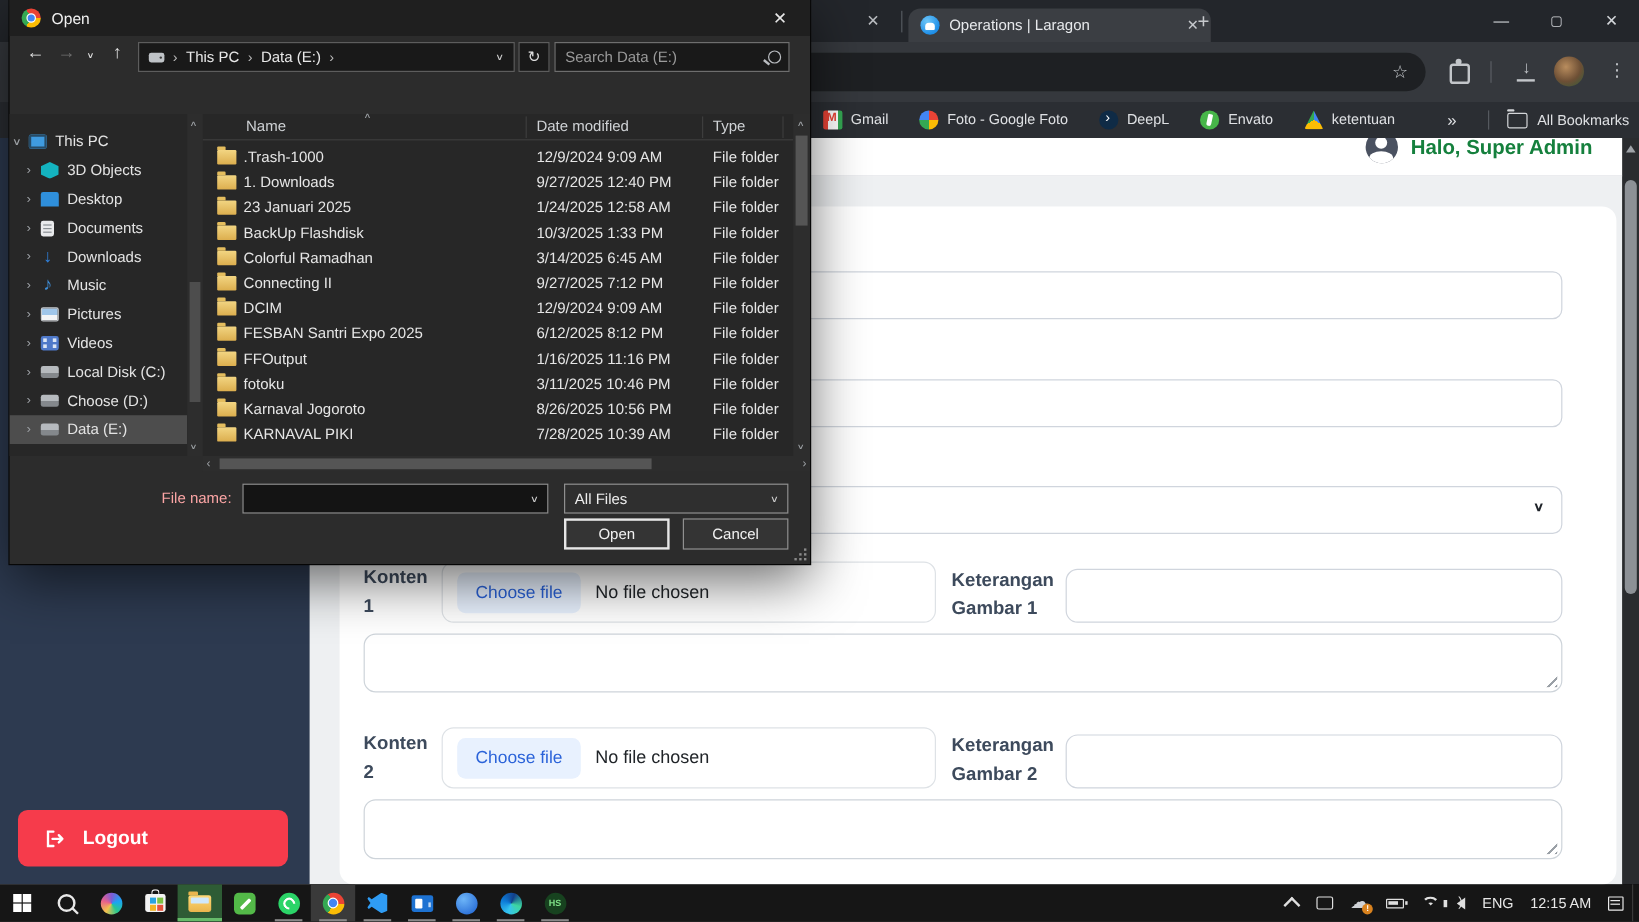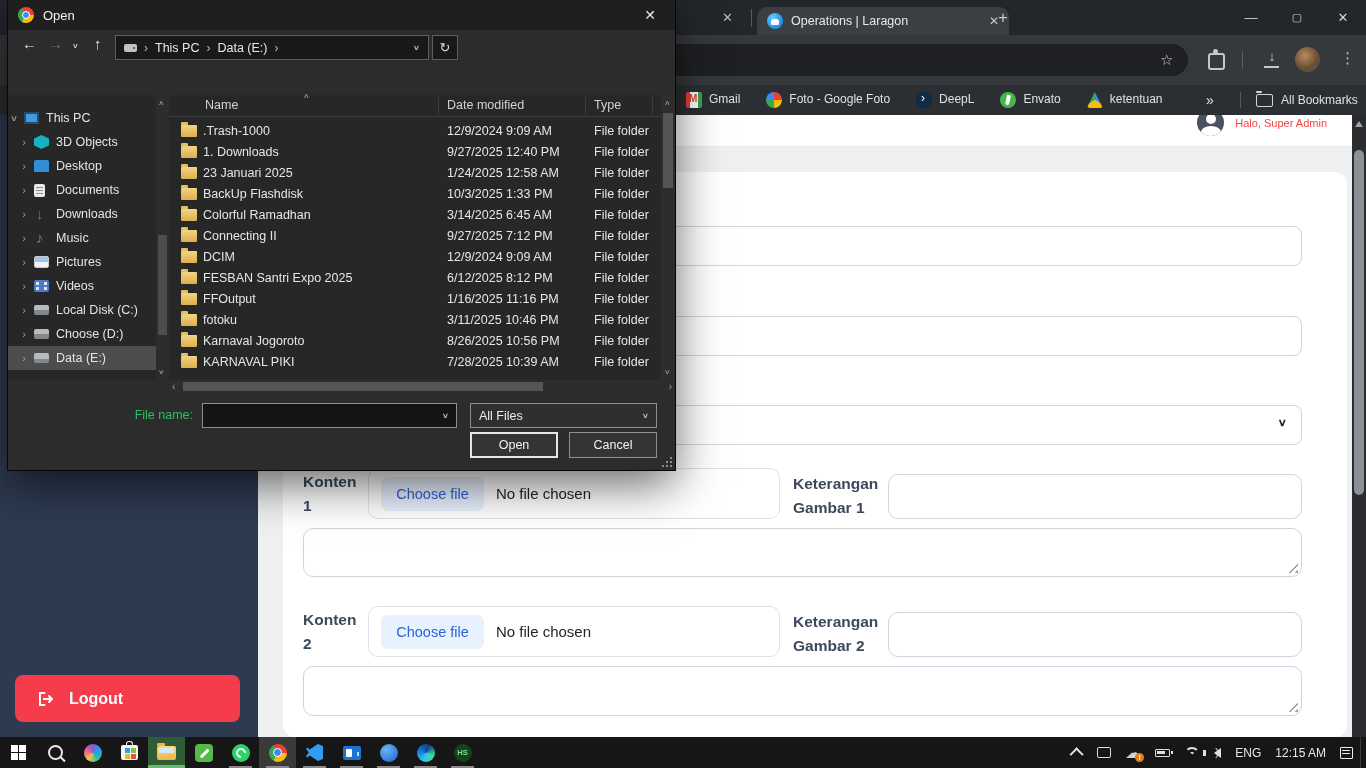--- a/index.html
+++ b/index.html
@@ -54,21 +54,21 @@
   .page{position:absolute;left:0;top:115px;width:1352px;height:622px;background:#eef0f2;overflow:hidden;}
   .app-sidebar{position:absolute;left:0;top:0;width:258px;height:622px;background:#2d3a50;}
   .logout-btn{position:absolute;left:15px;top:560px;width:225px;height:47px;background:#f63b4b;border-radius:8px;
     display:flex;align-items:center;gap:14px;padding-left:22px;box-sizing:border-box;cursor:pointer;}
   .logout-label{color:#fff;font-size:16px;font-weight:bold;}
   .app-header{position:absolute;left:258px;top:0;width:1094px;height:31px;background:#fff;border-bottom:1px solid #e6e8eb;}
   .greet{position:absolute;right:25px;top:-6px;display:flex;align-items:center;gap:11px;}
   .greet-avatar{width:27px;height:27px;border-radius:50%;background:#4a5160;position:relative;overflow:hidden;flex:none;}
   .greet-avatar::before{content:"";position:absolute;left:8.5px;top:5px;width:10px;height:10px;border-radius:50%;background:#fff;}
   .greet-avatar::after{content:"";position:absolute;left:3.5px;top:17px;width:20px;height:12px;border-radius:50%;background:#fff;}
-  .greet-text{color:#ef4444;font-size:11px;font-weight:normal;white-space:nowrap;}
+  .greet-text{color:#15803d;font-size:17px;font-weight:bold;white-space:nowrap;}
   .card{position:absolute;left:283px;top:57px;width:1064px;height:565px;background:#fff;border-radius:12px;}
   .finput{position:absolute;background:#fff;border:1px solid #d0d5dd;border-radius:8px;box-sizing:border-box;font:15px "Liberation Sans",sans-serif;padding:0 12px;color:#212529;outline:none;}
   .fselect{position:absolute;background:#fff;border:1px solid #d0d5dd;border-radius:8px;box-sizing:border-box;cursor:pointer;}
   .fselect::after{content:"\2228";position:absolute;right:14px;top:9px;color:#1f2329;font-size:13px;font-weight:bold;transform:scaleY(.8);}
   .ftextarea{position:absolute;background:#fff;border:1px solid #ced4da;border-radius:10px;box-sizing:border-box;resize:none;outline:none;font:15px "Liberation Sans",sans-serif;padding:8px 12px;}
   .ta-grip{position:absolute;right:3px;bottom:3px;width:10px;height:10px;cursor:nwse-resize;
     background:repeating-linear-gradient(135deg,transparent 0 3px,#9aa0a6 3px 4.5px);clip-path:polygon(100% 0,100% 100%,0 100%);}
   .flabel{position:absolute;color:#3d4a5c;font-size:15.5px;font-weight:bold;line-height:24px;}
   .filebox{position:absolute;width:412px;height:51px;border:1px solid #dee2e6;border-radius:10px;background:#fff;box-sizing:border-box;cursor:pointer;}
   .chip{position:absolute;left:12px;top:8px;width:103px;height:34px;background:#e8f1fe;border-radius:7px;
@@ -146,21 +146,21 @@
   .c-name{width:244px;white-space:nowrap;overflow:hidden;}
   .c-date{width:147px;white-space:nowrap;}
   .c-type{flex:1;white-space:nowrap;}
   .list-scroll{position:absolute;left:653px;top:0;width:14px;height:285px;background:#2d2d2d;}
   .list-scroll .th{position:absolute;left:2px;top:18px;width:10px;height:75px;background:#555;}
   .hscroll{position:absolute;left:161px;top:285px;width:506px;height:13px;background:#2d2d2d;}
   .hscroll .th{position:absolute;left:14px;top:2px;width:360px;height:9px;background:#555;}
   .harrow{position:absolute;top:1px;color:#9da1a5;font-size:10px;cursor:pointer;}
 
   .dlg-footer{position:absolute;left:0;top:298px;width:100%;height:172px;}
-  .fn-label{position:absolute;left:0;top:110px;width:185px;text-align:right;color:#22c55e;}
+  .fn-label{position:absolute;left:0;top:110px;width:185px;text-align:right;color:#fca5a5;}
   .fn-combo{position:absolute;left:194px;top:105px;width:255px;height:25px;background:#141414;border:1px solid #8f8f8f;box-sizing:border-box;display:flex;align-items:center;}
   .fn-combo input{flex:1;background:transparent;border:none;outline:none;color:#e8e8e8;font:12.5px "Liberation Sans",sans-serif;padding:0 6px;}
   .fn-dd{color:#cfcfcf;font-size:10px;margin-right:7px;transform:scaleY(.75);}
   .ft-combo{position:absolute;left:462px;top:105px;width:187px;height:25px;background:#2f2f2f;border:1px solid #8f8f8f;box-sizing:border-box;display:flex;align-items:center;color:#eee;cursor:pointer;}
   .ft-combo span.val{flex:1;padding:0 8px;}
   .btn{position:absolute;top:134px;height:26px;background:#343434;color:#f2f2f2;display:flex;align-items:center;justify-content:center;cursor:pointer;box-sizing:border-box;font-size:12.5px;}
   .btn-open{left:462px;width:88px;border:2px solid #e6e6e6;}
   .btn-cancel{left:561px;width:88px;border:1px solid #8f8f8f;}
   .grip{position:absolute;right:3px;bottom:3px;width:10px;height:10px;}
   .grip::after{content:"";position:absolute;right:0;bottom:0;width:2px;height:2px;background:#8a8a8a;
@@ -343,20 +343,24 @@
       <div class="crumbbar">
         <span class="drive-glyph"></span>
         <span class="crumb-sep">›</span>
         <span>This PC</span>
         <span class="crumb-sep">›</span>
         <span>Data (E:)</span>
         <span class="crumb-sep">›</span>
         <span class="crumb-dd">∨</span>
       </div>
       <span class="refreshbtn">↻</span>
+      <div class="searchbox">
+        <input placeholder="Search Data (E:)" style="">
+        <span class="mag"></span>
+      </div>
     </div>
 
 
     <div class="dlg-main">
       <div class="tree">
         <div style="height:11px;"></div>
         <div class="trow">
           <span class="chev" style="transform:scaleY(.75);">∨</span>
           <span class="tico tico-pc"></span>
           <span>This PC</span>

